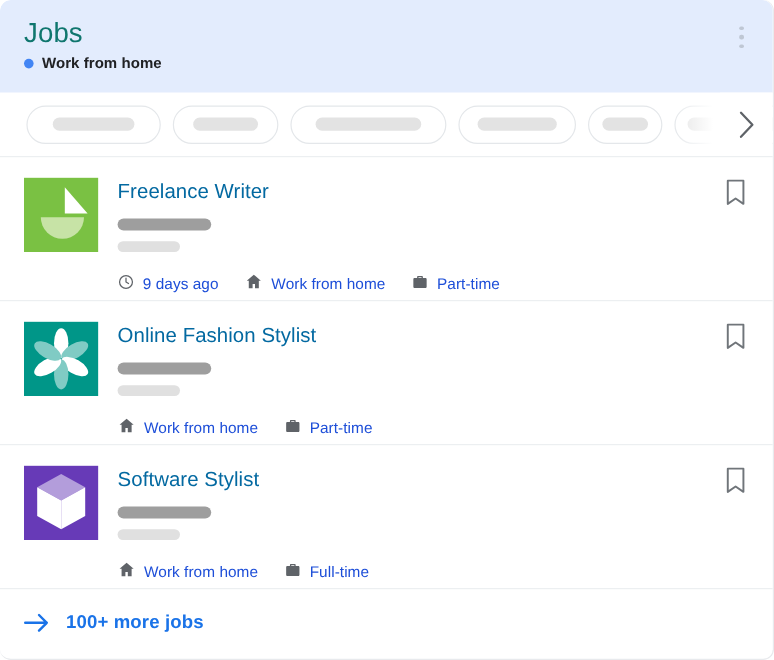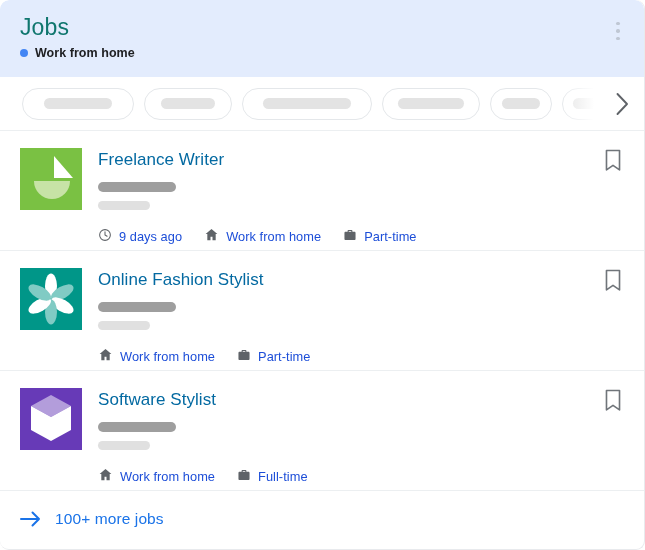--- a/index.html
+++ b/index.html
@@ -168,21 +168,21 @@
     height: 55px;
     display: flex;
     align-items: center;
     padding-left: 20px;
     cursor: pointer;
   }
   .footer-arrow { margin-right: 13px; display: flex; }
   .footer-text {
     font-size: 15.5px;
     color: #1a73e8;
-    font-weight: 400;
+    font-weight: 700;
     letter-spacing: 0.1px;
   }
 </style>
 </head>
 <body>
 
 <div class="widget">
 
   <div class="header">
     <div class="header-title">Jobs</div>

